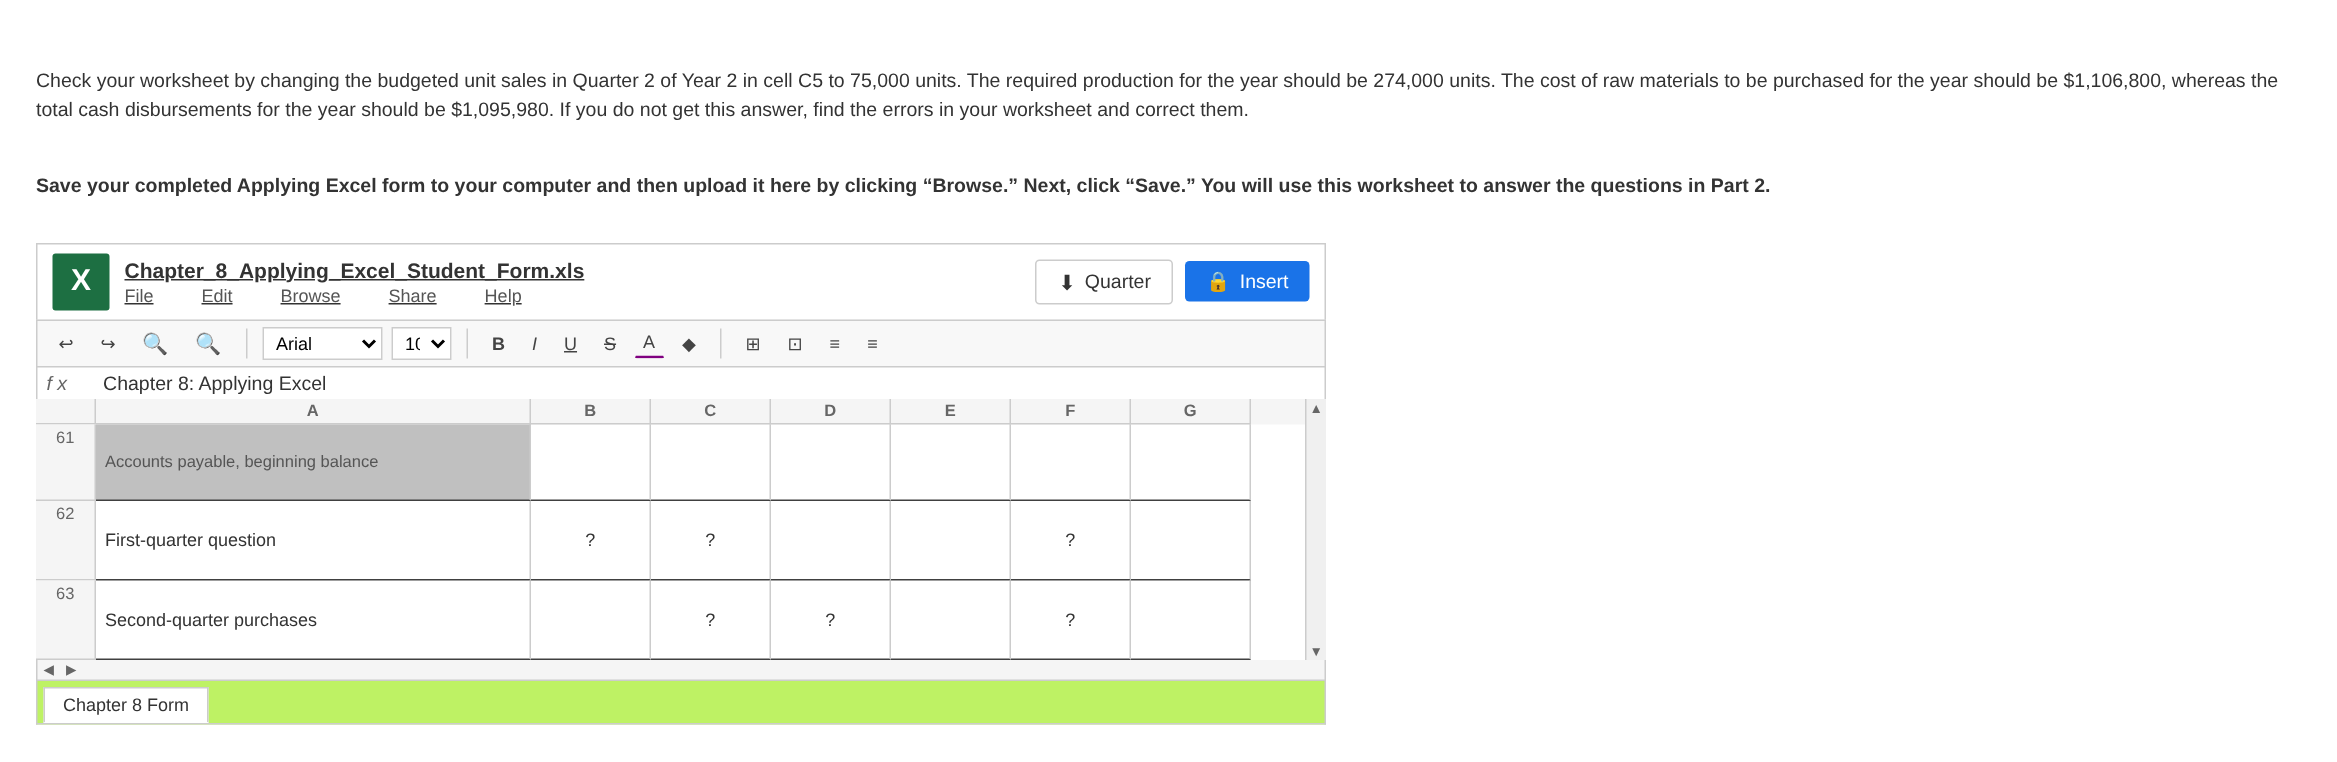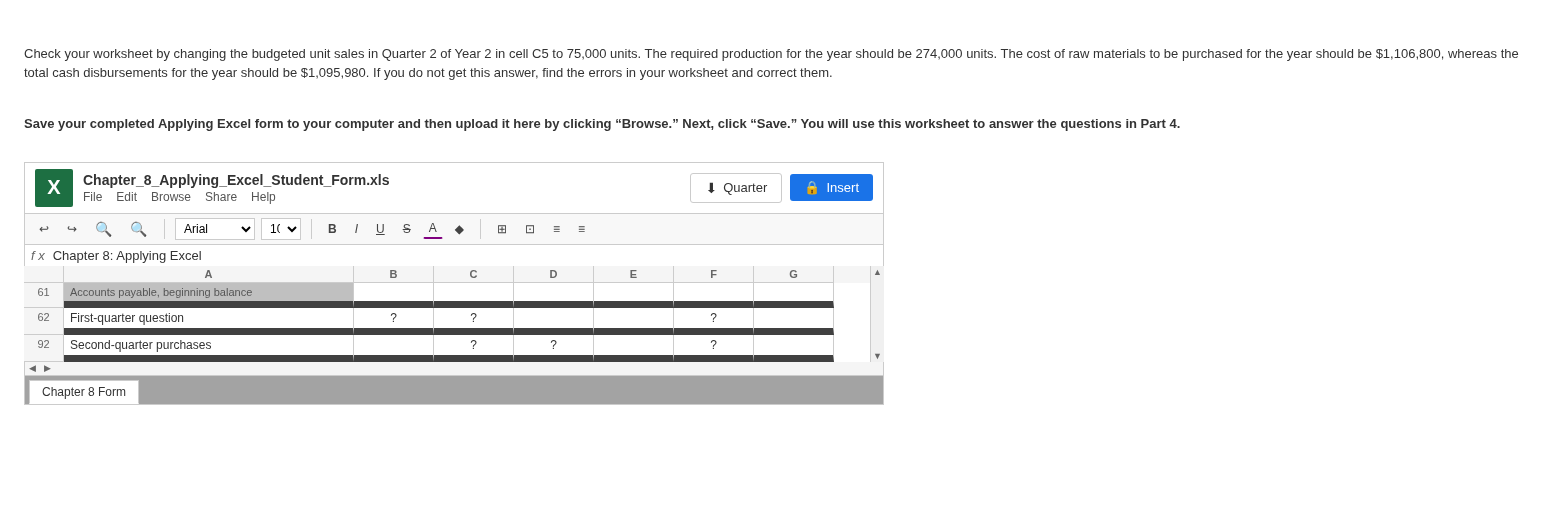--- a/index.html
+++ b/index.html
@@ -58,31 +58,32 @@
       color: #fff;
       font-weight: bold;
       font-size: 20px;
       border-radius: 2px;
       flex-shrink: 0;
     }
 
     .title-name-area {
       display: flex;
       flex-direction: column;
+      text-decoration: underline;
     }
 
     .file-title {
       font-size: 14px;
       font-weight: bold;
       color: #333;
     }
 
     .menu-bar {
       display: flex;
-      gap: 14px;
+      gap: 32px;
       font-size: 12px;
       color: #555;
       margin-top: 2px;
     }
 
     .menu-bar span {
       cursor: pointer;
     }
 
     .title-actions {
@@ -170,21 +171,21 @@
     .btn-underline { text-decoration: underline; }
 
     
     .formula-bar {
       display: flex;
       align-items: flex-end;
       border: 1px solid #ccc;
       border-bottom: none;
       background: #fff;
       padding: 3px 6px;
-      gap: 8px;
+      gap: 24px;
     }
 
     .formula-label {
       font-size: 13px;
       color: #666;
       font-style: italic;
     }
 
     .formula-input {
       flex: 1;
@@ -239,22 +240,22 @@
       border-bottom: 1px solid #ccc;
       text-align: center;
       font-size: 11px;
       color: #666;
       padding: 3px 0;
       background: #f5f5f5;
     }
 
     .cell {
       border-right: 1px solid #ccc;
-      border-bottom: 7px solid #404040;
-      padding: 3px 6px;
+      border-bottom: 1px solid #404040;
+      padding: 19px 6px;
       font-size: 12px;
       color: #333;
       overflow: hidden;
       white-space: nowrap;
     }
 
     .cell-a { width: 290px; }
     .cell-b { width: 80px; text-align: center; }
     .cell-c { width: 80px; text-align: center; }
     .cell-d { width: 80px; text-align: center; }
@@ -294,21 +295,21 @@
       flex: 1;
     }
 
     
     .sheet-tabs {
       display: flex;
       align-items: flex-end;
       padding: 4px 0 0 4px;
       border: 1px solid #ccc;
       border-top: none;
-      background: #a3a3a3;
+      background: #bef264;
     }
 
     .sheet-tab {
       padding: 4px 12px;
       background: #fff;
       border: 1px solid #ccc;
       border-bottom: none;
       font-size: 12px;
       cursor: pointer;
       margin-right: 2px;
@@ -319,21 +320,21 @@
       border-bottom: 1px solid #fff;
     }
   </style>
 </head>
 <body>
 
 <div class="instructions">
   <p>&nbsp;</p>
   <p>Check your worksheet by changing the budgeted unit sales in Quarter 2 of Year 2 in cell C5 to 75,000 units. The required production for the year should be 274,000 units. The cost of raw materials to be purchased for the year should be $1,106,800, whereas the total cash disbursements for the year should be $1,095,980. If you do not get this answer, find the errors in your worksheet and correct them.</p>
   <p>&nbsp;</p>
-  <p class="bold">Save your completed Applying Excel form to your computer and then upload it here by clicking “Browse.” Next, click “Save.” You will use this worksheet to answer the questions in Part 4.</p>
+  <p class="bold">Save your completed Applying Excel form to your computer and then upload it here by clicking “Browse.” Next, click “Save.” You will use this worksheet to answer the questions in Part 2.</p>
 </div>
 
 <div class="spreadsheet-container">
 
   <div class="title-bar">
     <div class="title-left">
       <div class="excel-icon">X</div>
       <div class="title-name-area">
         <span class="file-title">Chapter_8_Applying_Excel_Student_Form.xls</span>
         <div class="menu-bar">
@@ -418,21 +419,21 @@
         <div class="cell cell-a">First-quarter question</div>
         <div class="cell cell-b">?</div>
         <div class="cell cell-c">?</div>
         <div class="cell cell-d"></div>
         <div class="cell cell-e"></div>
         <div class="cell cell-f">?</div>
         <div class="cell cell-g"></div>
       </div>
 
       <div class="grid-row">
-        <div class="row-num">92</div>
+        <div class="row-num">63</div>
         <div class="cell cell-a">Second-quarter purchases</div>
         <div class="cell cell-b"></div>
         <div class="cell cell-c">?</div>
         <div class="cell cell-d">?</div>
         <div class="cell cell-e"></div>
         <div class="cell cell-f">?</div>
         <div class="cell cell-g"></div>
       </div>
     </div>
 

